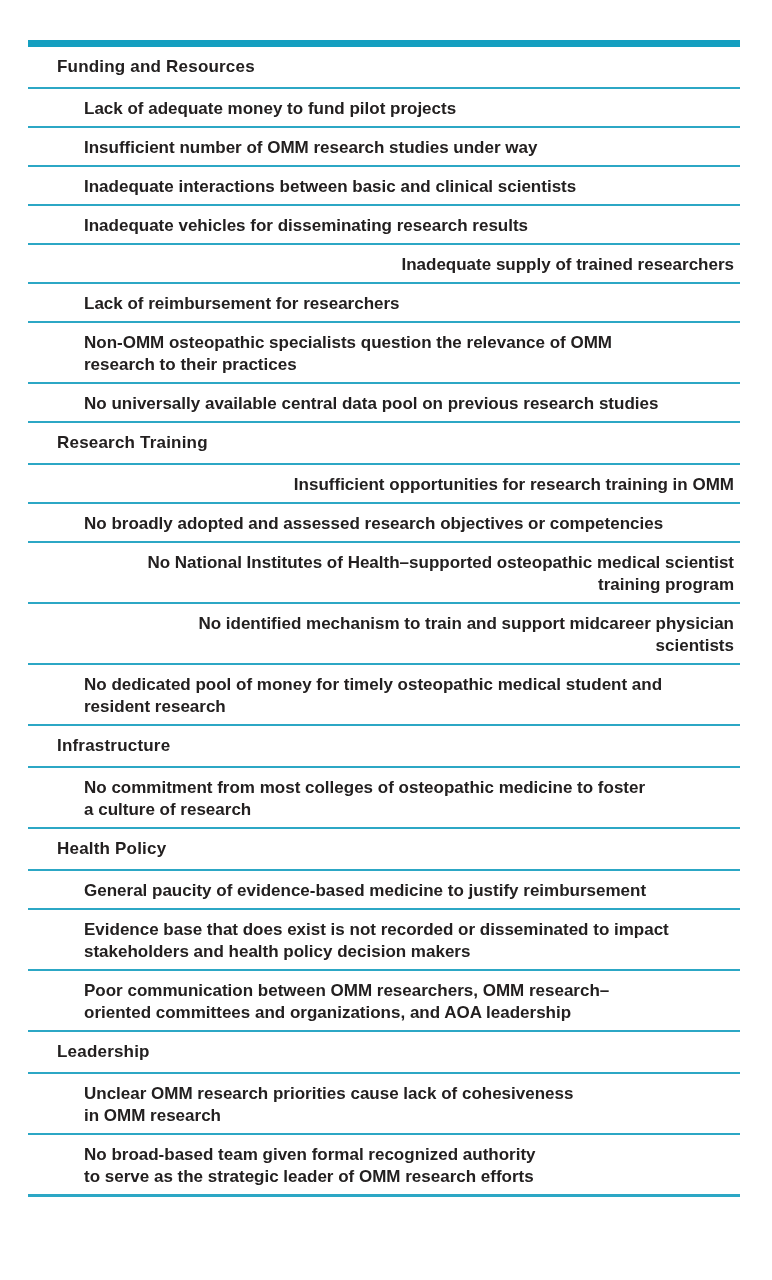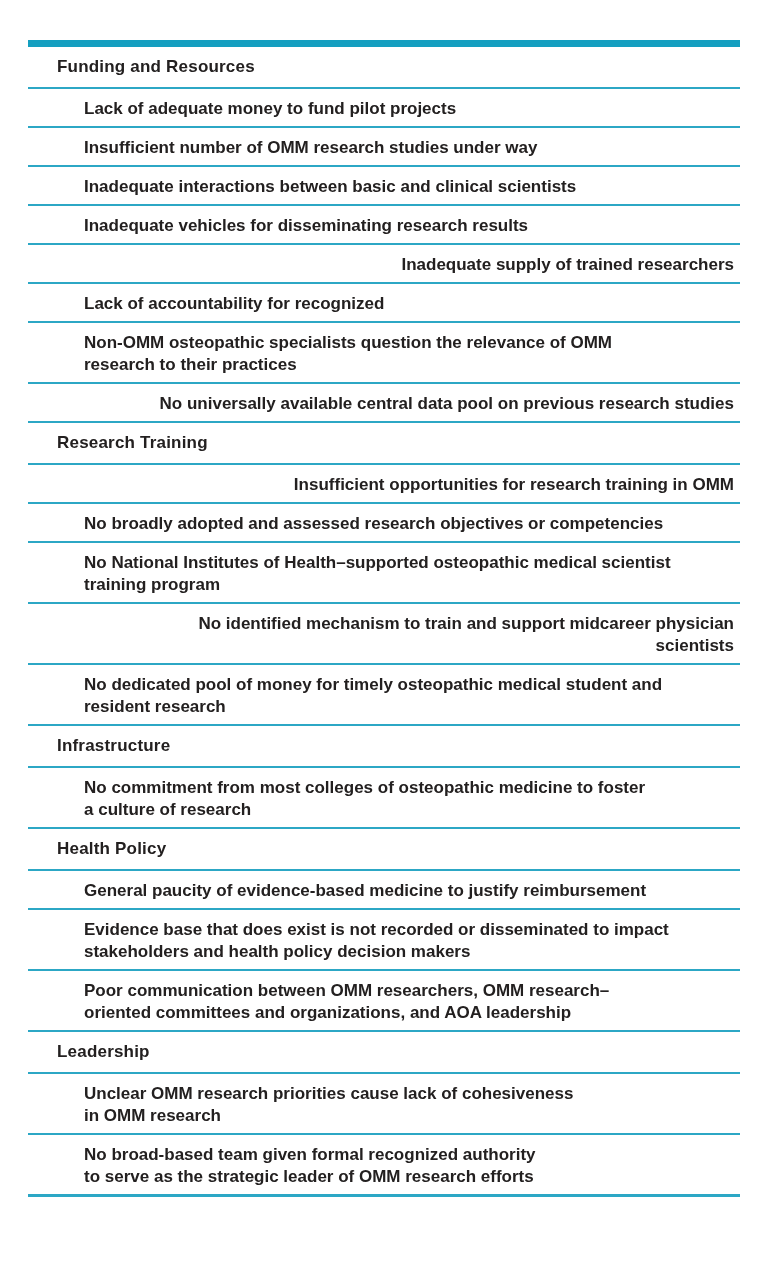--- a/index.html
+++ b/index.html
@@ -47,28 +47,28 @@
 
 <div class="table-wrap" style="color: rgb(35, 32, 32);">
   <div class="top-rule" style="background: rgb(20, 159, 192);"></div>
   <div class="rows">
       <div class="row header" style="border-bottom-color: rgb(44, 167, 197);">Funding and Resources</div>
       <div class="row item" style="border-bottom-color: rgb(44, 167, 197);">Lack of adequate money to fund pilot projects</div>
       <div class="row item" style="border-bottom-color: rgb(44, 167, 197);">Insufficient number of OMM research studies under way</div>
       <div class="row item" style="border-bottom-color: rgb(44, 167, 197);">Inadequate interactions between basic and clinical scientists</div>
       <div class="row item" style="border-bottom-color: rgb(44, 167, 197);">Inadequate vehicles for disseminating research results</div>
       <div class="row item" style="border-bottom-color: rgb(44, 167, 197); text-align: right;">Inadequate supply of trained researchers</div>
-      <div class="row item" style="border-bottom-color: rgb(44, 167, 197);">Lack of accountability for recognized</div>
+      <div class="row item" style="border-bottom-color: rgb(44, 167, 197);">Lack of reimbursement for researchers</div>
       <div class="row item" style="border-bottom-color: rgb(44, 167, 197);">Non-OMM osteopathic specialists question the relevance of OMM
 research to their practices</div>
-      <div class="row item" style="border-bottom-color: rgb(44, 167, 197); text-align: right;">No universally available central data pool on previous research studies</div>
+      <div class="row item" style="border-bottom-color: rgb(44, 167, 197);">No universally available central data pool on previous research studies</div>
       <div class="row header" style="border-bottom-color: rgb(44, 167, 197);">Research Training</div>
       <div class="row item" style="border-bottom-color: rgb(44, 167, 197); text-align: right;">Insufficient opportunities for research training in OMM</div>
       <div class="row item" style="border-bottom-color: rgb(44, 167, 197);">No broadly adopted and assessed research objectives or competencies</div>
-      <div class="row item" style="border-bottom-color: rgb(44, 167, 197);">No National Institutes of Health–supported osteopathic medical scientist
+      <div class="row item" style="border-bottom-color: rgb(44, 167, 197); text-align: right;">No National Institutes of Health–supported osteopathic medical scientist
 training program</div>
       <div class="row item" style="border-bottom-color: rgb(44, 167, 197); text-align: right;">No identified mechanism to train and support midcareer physician
 scientists</div>
       <div class="row item" style="border-bottom-color: rgb(44, 167, 197);">No dedicated pool of money for timely osteopathic medical student and
 resident research</div>
       <div class="row header" style="border-bottom-color: rgb(44, 167, 197);">Infrastructure</div>
       <div class="row item" style="border-bottom-color: rgb(44, 167, 197);">No commitment from most colleges of osteopathic medicine to foster
 a culture of research</div>
       <div class="row header" style="border-bottom-color: rgb(44, 167, 197);">Health Policy</div>
       <div class="row item" style="border-bottom-color: rgb(44, 167, 197);">General paucity of evidence-based medicine to justify reimbursement</div>

